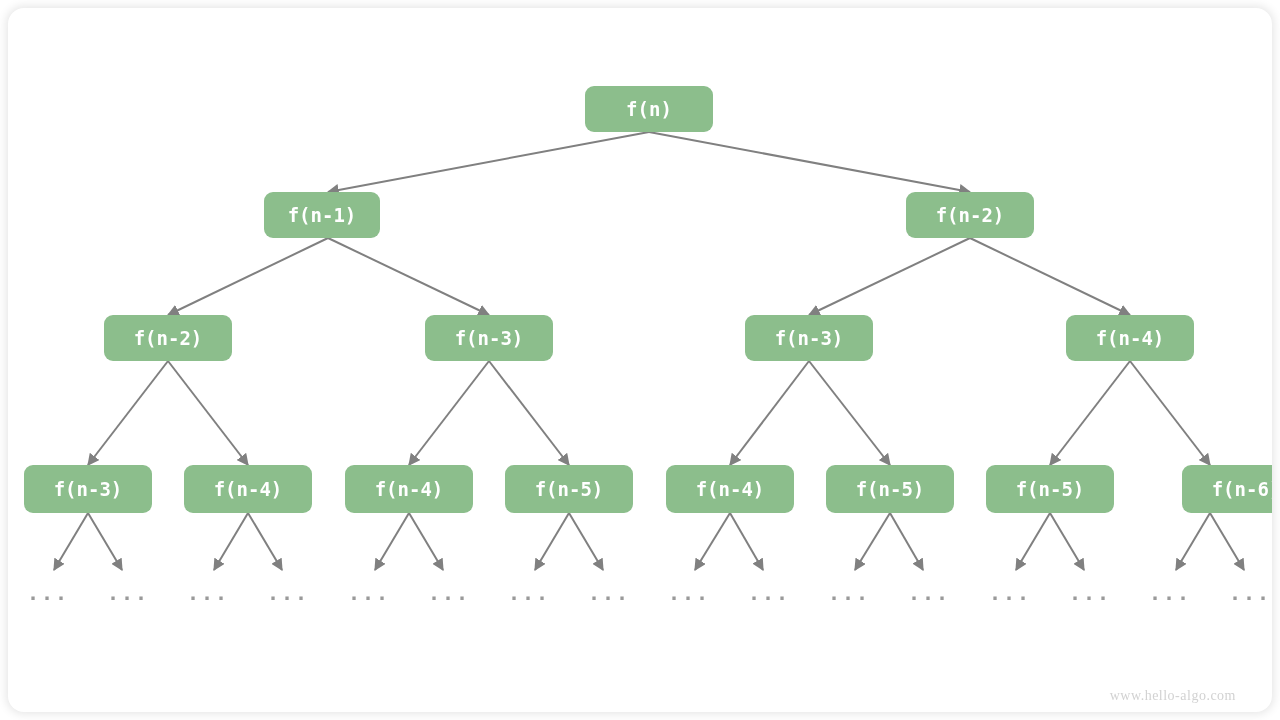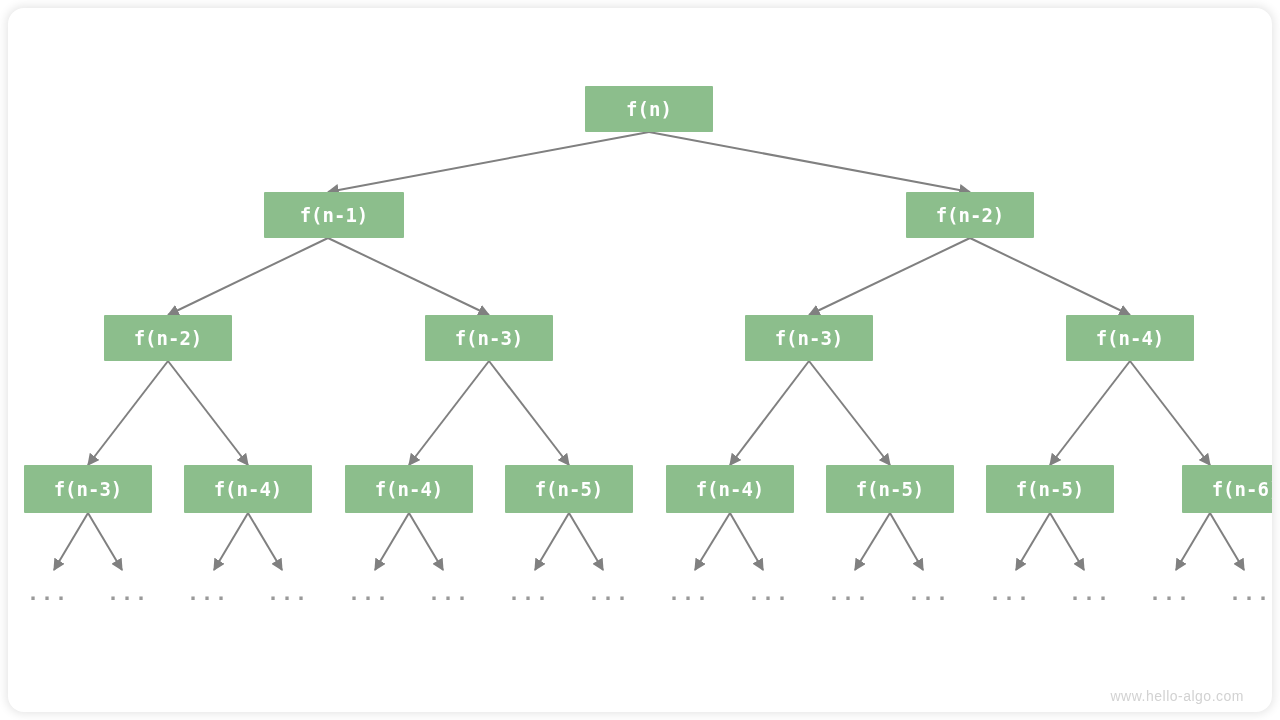--- a/index.html
+++ b/index.html
@@ -37,21 +37,21 @@
     top: 0;
     width: 1280px;
     height: 720px;
     pointer-events: none;
   }
 
   .node {
     position: absolute;
     box-sizing: border-box;
     background: #8cbe8c;
-    border-radius: 1px;
+    border-radius: 9px;
     color: #ffffff;
     display: flex;
     align-items: center;
     justify-content: center;
     font-family: "DejaVu Sans Mono", "Liberation Mono", monospace;
     font-size: 19px;
     font-weight: bold;
     letter-spacing: 0px;
     white-space: nowrap;
     z-index: 3;
@@ -64,24 +64,24 @@
     font-size: 20px;
     font-weight: bold;
     letter-spacing: 2px;
     transform: translate(-50%, -50%);
     z-index: 3;
     white-space: nowrap;
   }
 
   #watermark {
     position: absolute;
-    right: 44px;
+    right: 52px;
     bottom: 24px;
     color: #d2d2d2;
-    font-family: Liberation Sans, sans-serif;
+    font-family: Liberation Serif, serif;
     font-size: 14px;
     letter-spacing: 0.5px;
     white-space: nowrap;
   }
 </style>
 </head>
 <body>
 
 <div id="canvas-card">
   <div id="tree-layer">
@@ -121,21 +121,21 @@
           <line x1="882" y1="505" x2="915" y2="562"></line>
           <line x1="1042" y1="505" x2="1008" y2="562"></line>
           <line x1="1042" y1="505" x2="1076" y2="562"></line>
           <line x1="1202" y1="505" x2="1168" y2="562"></line>
           <line x1="1202" y1="505" x2="1236" y2="562"></line>
         </g>
     </svg>
 
     <div id="nodes-group">
         <div class="node" style="left: 577px; top: 78px; width: 128px; height: 46px;">f(n)</div>
-        <div class="node" style="left: 256px; top: 184px; width: 140px; height: 46px;">f(n-1)</div>
+        <div class="node" style="left: 256px; top: 184px; width: 116px; height: 46px;">f(n-1)</div>
         <div class="node" style="left: 898px; top: 184px; width: 128px; height: 46px;">f(n-2)</div>
         <div class="node" style="left: 96px; top: 307px; width: 128px; height: 46px;">f(n-2)</div>
         <div class="node" style="left: 417px; top: 307px; width: 128px; height: 46px;">f(n-3)</div>
         <div class="node" style="left: 737px; top: 307px; width: 128px; height: 46px;">f(n-3)</div>
         <div class="node" style="left: 1058px; top: 307px; width: 128px; height: 46px;">f(n-4)</div>
         <div class="node" style="left: 16px; top: 457px; width: 128px; height: 48px;">f(n-3)</div>
         <div class="node" style="left: 176px; top: 457px; width: 128px; height: 48px;">f(n-4)</div>
         <div class="node" style="left: 337px; top: 457px; width: 128px; height: 48px;">f(n-4)</div>
         <div class="node" style="left: 497px; top: 457px; width: 128px; height: 48px;">f(n-5)</div>
         <div class="node" style="left: 658px; top: 457px; width: 128px; height: 48px;">f(n-4)</div>

